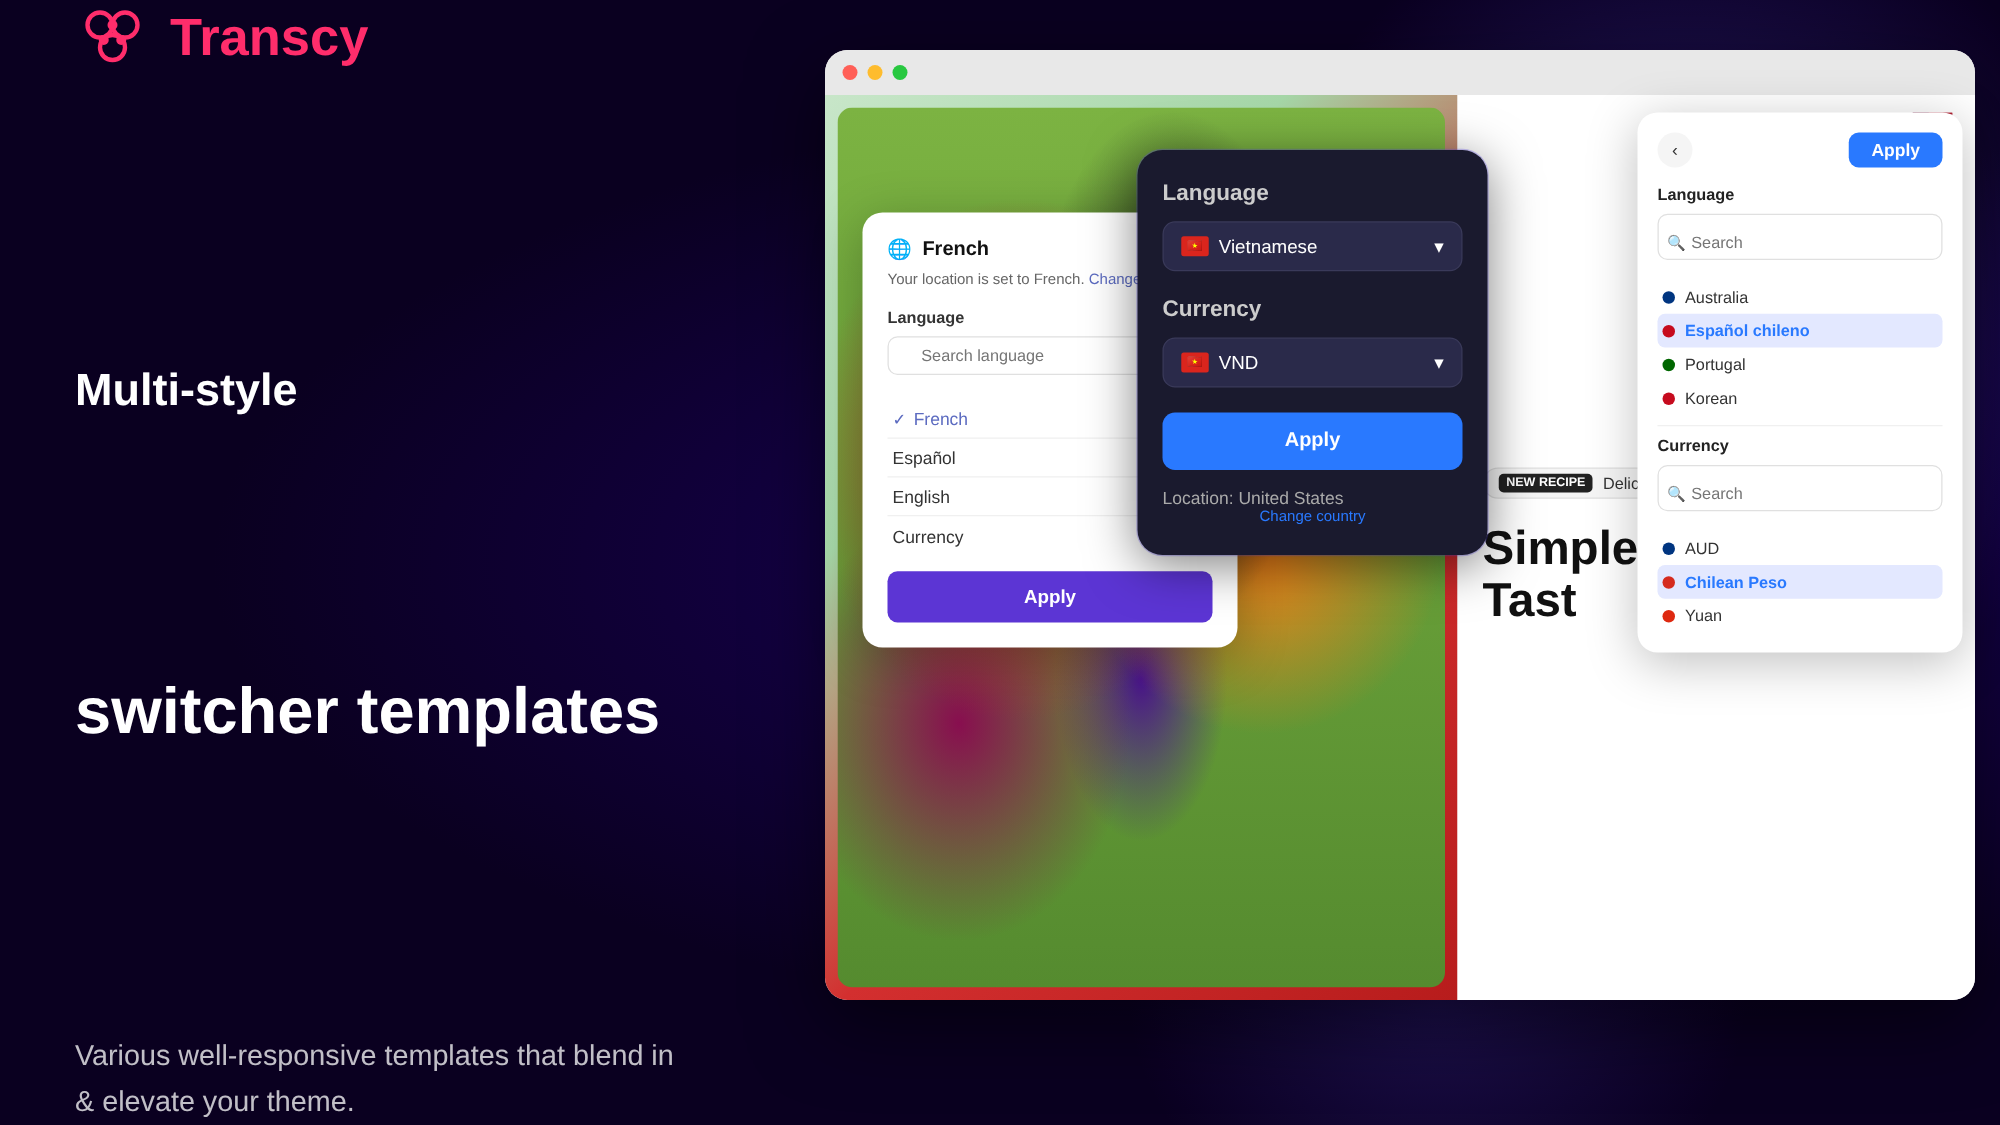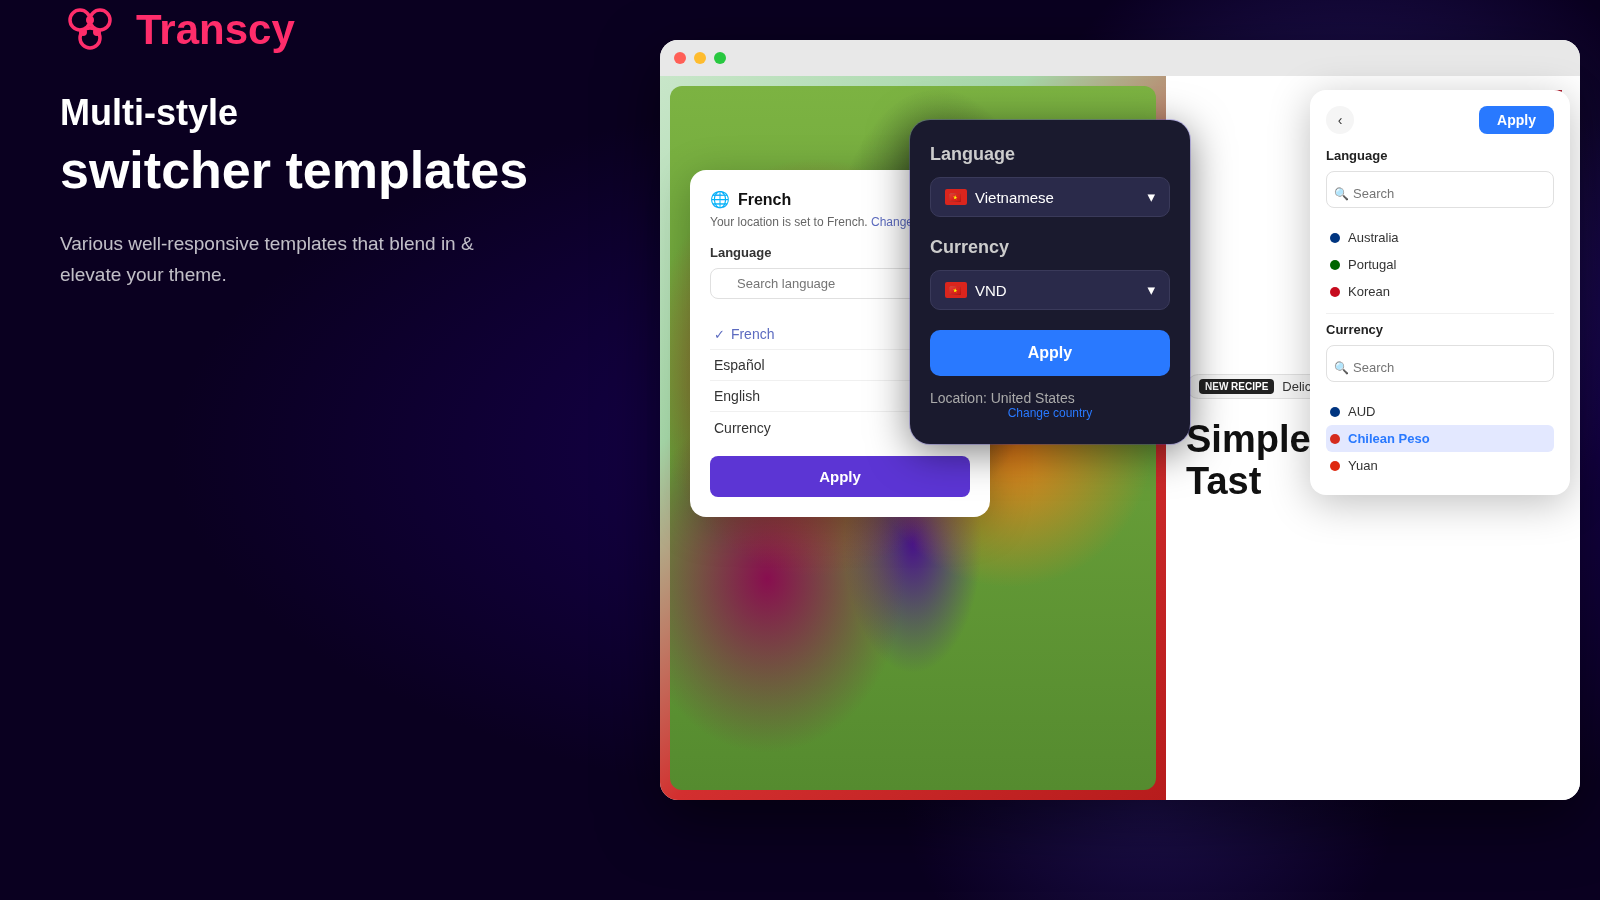--- a/index.html
+++ b/index.html
@@ -40,21 +40,21 @@
 
     
     .left-panel {
       position: absolute;
       left: 60px;
       top: 0;
       bottom: 0;
       width: 560px;
       display: flex;
       flex-direction: column;
-      justify-content: flex-start;
+      justify-content: space-between;
       z-index: 10;
     }
     .logo-row {
       display: flex;
       align-items: center;
       gap: 16px;
       margin-bottom: 32px;
     }
     .logo-icon {
       width: 60px;
@@ -76,21 +76,21 @@
       margin-bottom: 8px;
     }
     .headline-accent {
       font-size: 52px;
       font-weight: 800;
       color: #ffffff;
       line-height: 1.15;
       margin-bottom: 28px;
     }
     .subtext {
-      font-size: 19px;
+      font-size: 23px;
       color: rgba(255,255,255,0.75);
       line-height: 1.6;
       max-width: 480px;
     }
 
     
     .right-panel {
       position: absolute;
       left: 630px;
       top: 40px;
@@ -620,20 +620,24 @@
     <div class="right-section-label">Language</div>
     <div class="right-search-wrap">
       <span class="search-icon-inner">🔍</span>
       <input class="right-search" style="outline: none; padding-left: 26px;" placeholder="Search">
     </div>
 
     <div class="right-lang-item">
       <div class="flag-dot au"></div>
       <span>Australia</span>
     </div>
+    <div class="right-lang-item active">
+      <div class="flag-dot es"></div>
+      <span>Español chileno</span>
+    </div>
     <div class="right-lang-item">
       <div class="flag-dot pt"></div>
       <span>Portugal</span>
     </div>
     <div class="right-lang-item">
       <div class="flag-dot kr"></div>
       <span>Korean</span>
     </div>
 
     <div class="divider-line"></div>

